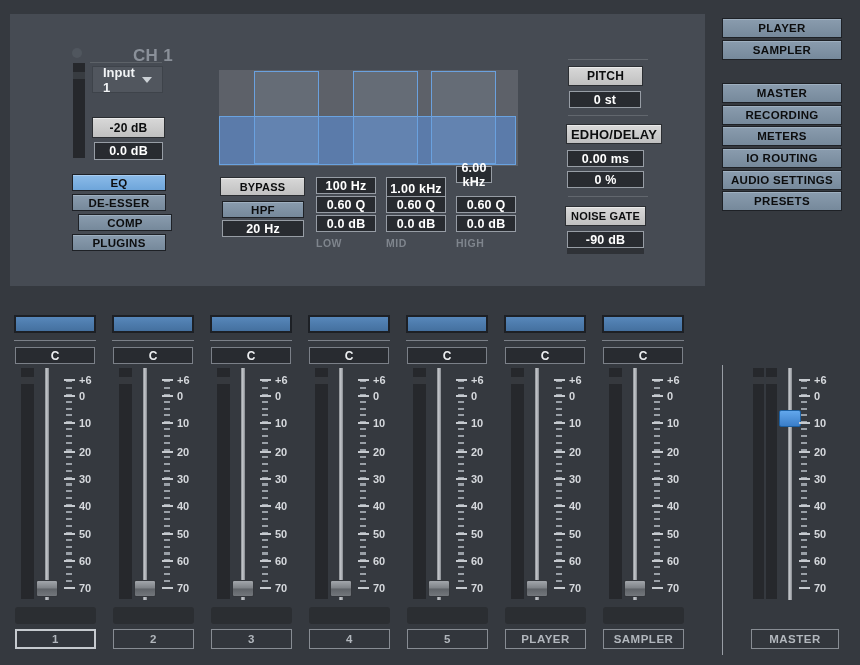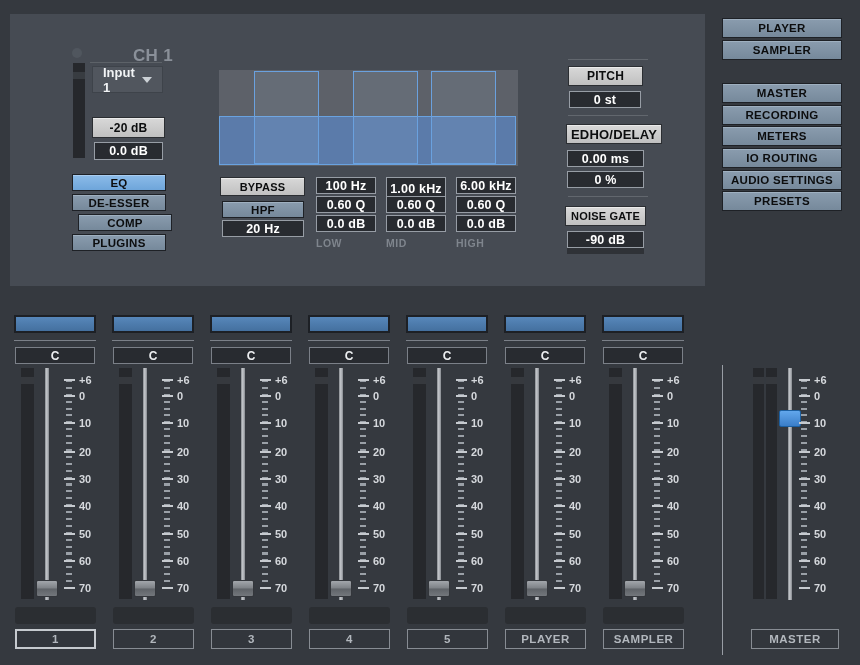--- a/index.html
+++ b/index.html
@@ -157,21 +157,21 @@
     <div class="abs value-box" style="left:306px; top:163px; width:60px; height:17px;">100 Hz</div>
     <div class="abs value-box" style="left:306px; top:182px; width:60px; height:17px;">0.60 Q</div>
     <div class="abs value-box" style="left:306px; top:201px; width:60px; height:17px;">0.0 dB</div>
     <div class="abs col-label" style="left:306px; top:223px; width:60px;">LOW</div>
 
     <div class="abs value-box" style="left:376px; top:163px; width:60px; height:24px;">1.00 kHz</div>
     <div class="abs value-box" style="left:376px; top:182px; width:60px; height:17px;">0.60 Q</div>
     <div class="abs value-box" style="left:376px; top:201px; width:60px; height:17px;">0.0 dB</div>
     <div class="abs col-label" style="left:376px; top:223px; width:60px;">MID</div>
 
-    <div class="abs value-box" style="left:446px; top:163px; width:60px; height:17px;text-align:center;">6.00 kHz</div>
+    <div class="abs value-box" style="left:446px; top:152px; width:36px; height:17px;text-align:center;">6.00 kHz</div>
     <div class="abs value-box" style="left:446px; top:182px; width:60px; height:17px;">0.60 Q</div>
     <div class="abs value-box" style="left:446px; top:201px; width:60px; height:17px;">0.0 dB</div>
     <div class="abs col-label" style="left:446px; top:223px; width:60px;">HIGH</div>
 
     <div class="abs hairline" style="left:558px; top:45px; width:80px; background:#62676e;"></div>
     <div class="abs btn-light" style="left:558px; top:52px; width:75px; height:20px;">PITCH</div>
     <div class="abs value-box" style="left:559px; top:77px; width:72px; height:17px;">0 st</div>
 
     <div class="abs hairline" style="left:558px; top:101px; width:80px; background:#62676e;"></div>
     <div class="abs btn-light" style="left:556px; top:110px; width:96px; height:20px; font-size:13px;">EDHO/DELAY</div>

